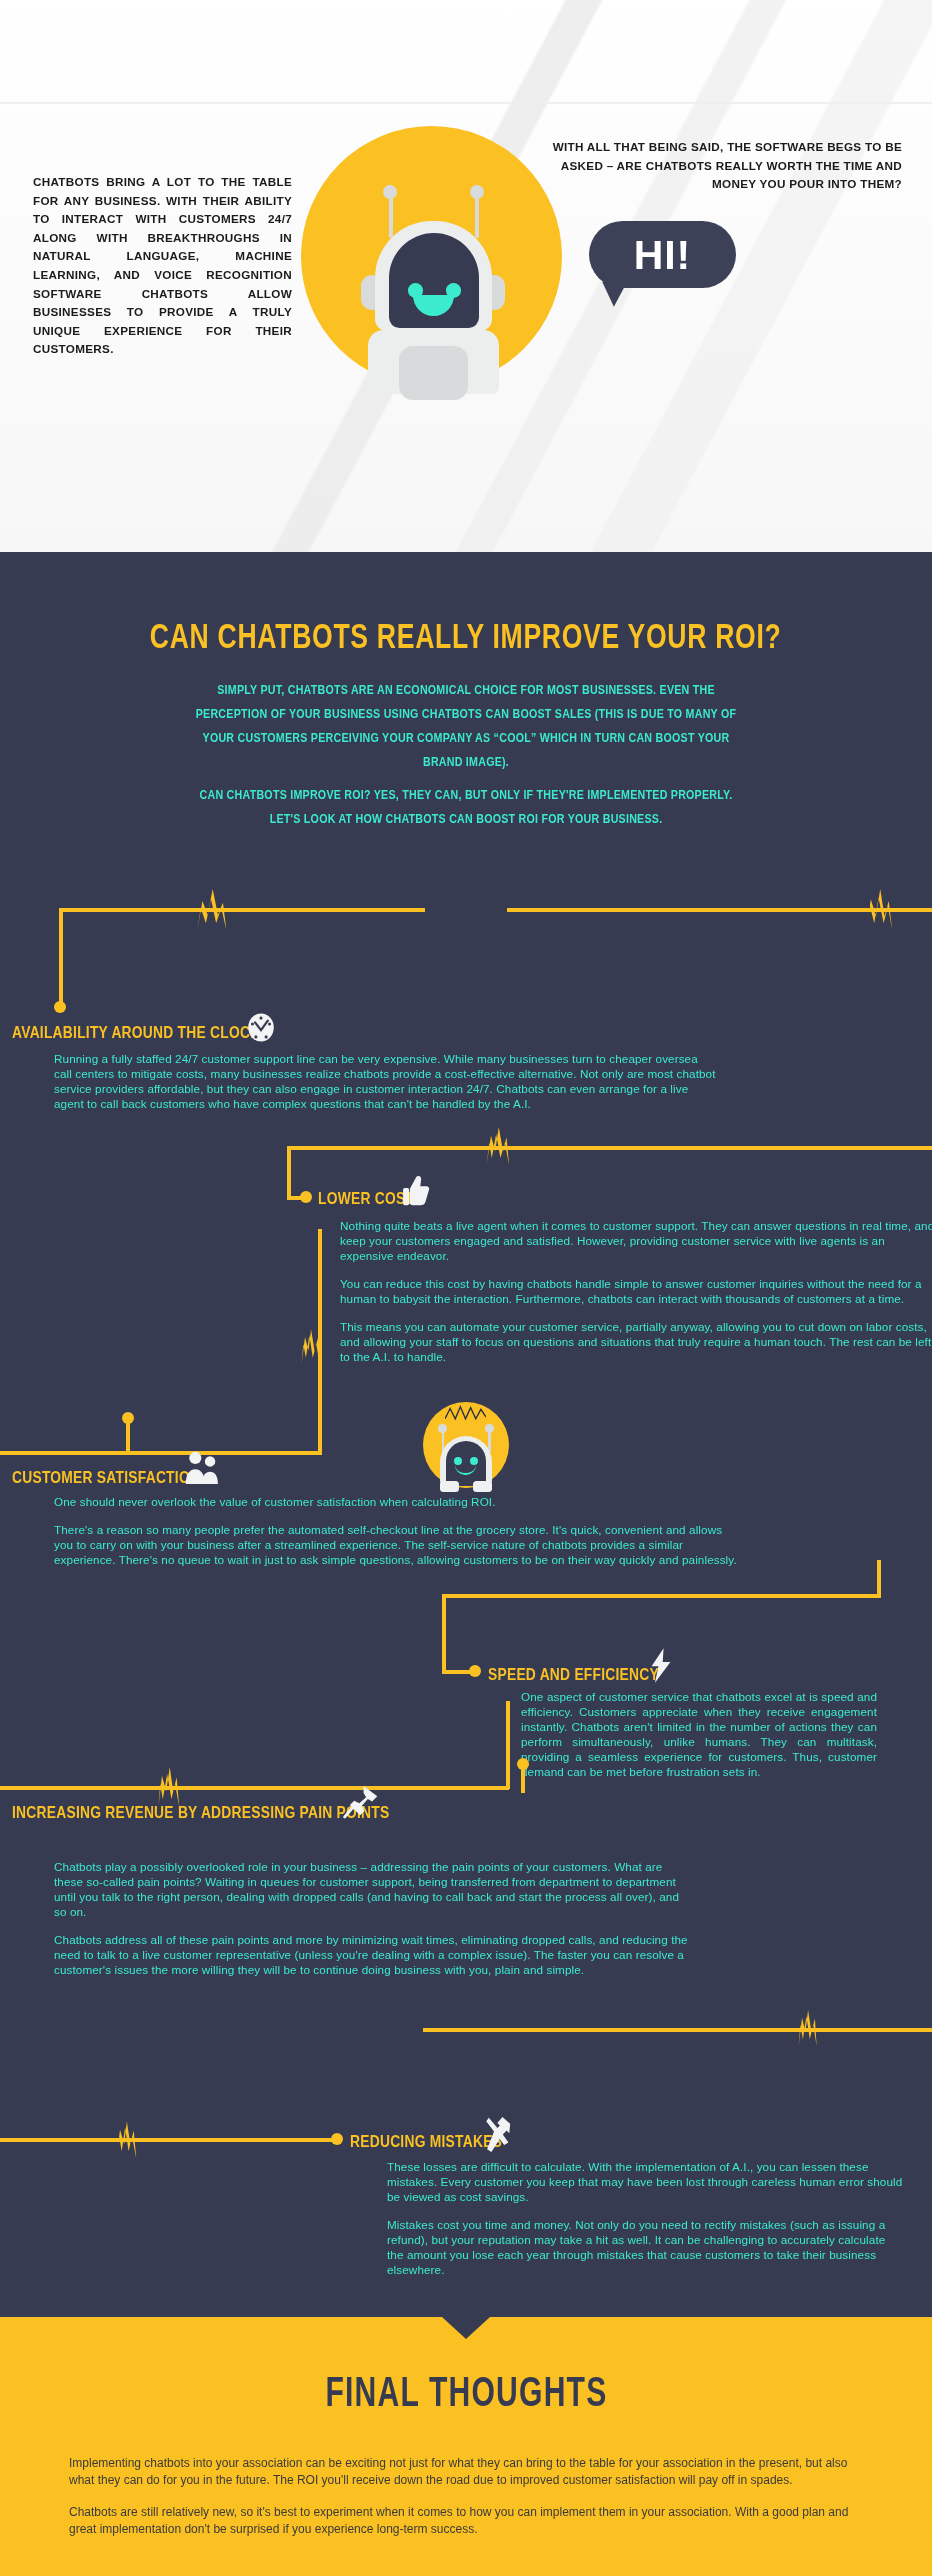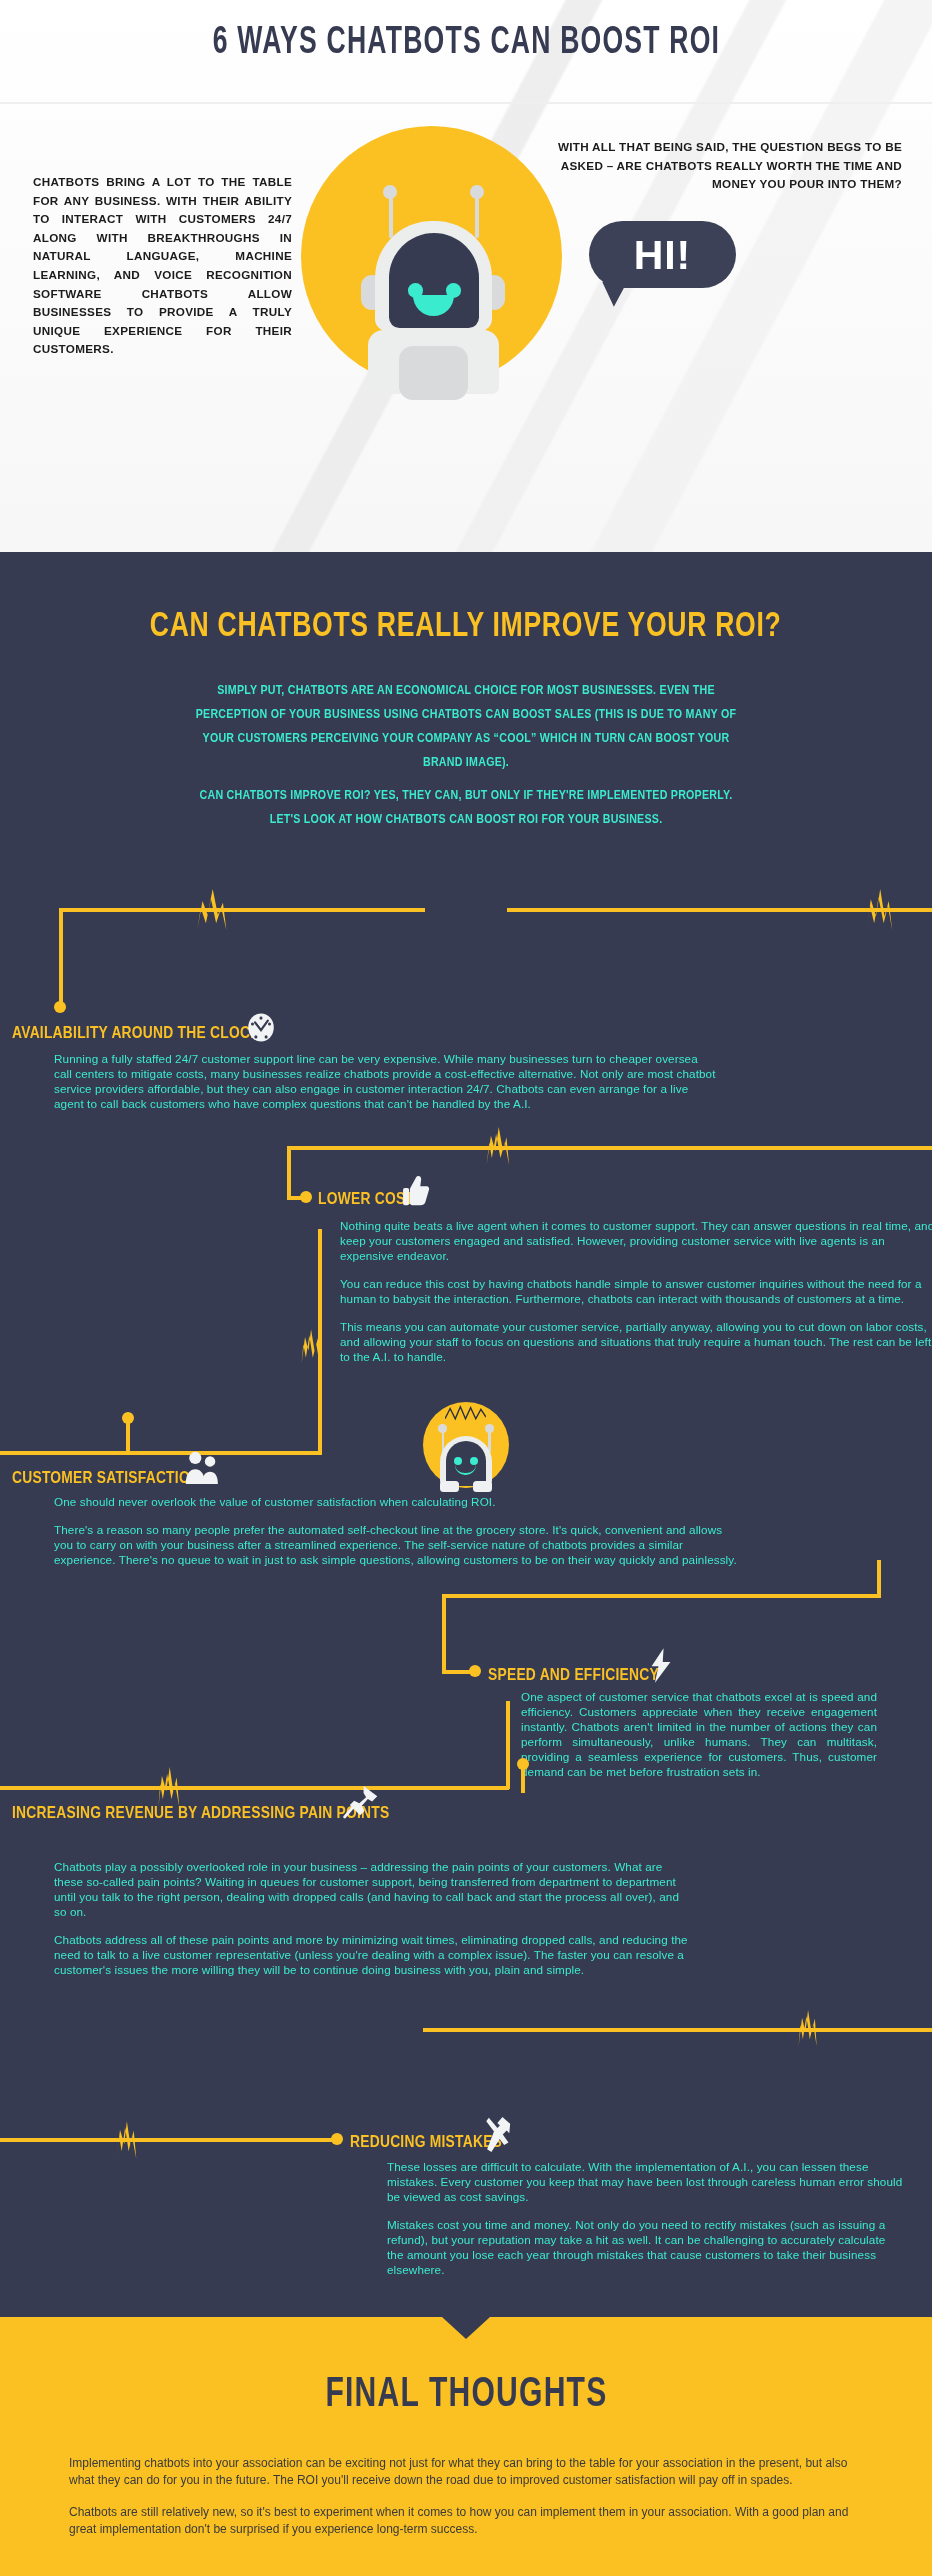--- a/index.html
+++ b/index.html
@@ -217,23 +217,20 @@
     font-size:12px; line-height:17.3px;
   }
   .footer-copy p { margin:0 0 14px 0; }
 </style>
 </head>
 <body>
 
 <div class="hero">
   <div class="hero-bg-streaks"></div>
 
-  <div class="hero-title-wrap">
-    <div class="hero-title">6 WAYS CHATBOTS CAN BOOST ROI</div>
-  </div>
   <div class="hero-rule"></div>
 
   <div class="yellow-circle"></div>
 
   <div class="robot-lg">
     <div class="ant ant-ball" style="left:22.4px;top:0px;"></div>
     <div class="ant ant-stem" style="left:28px;top:12px;"></div>
     <div class="ant ant-ball" style="left:109px;top:0px;"></div>
     <div class="ant ant-stem" style="left:114px;top:12px;"></div>
     <div class="r-ear" style="left:0px;top:90px;"></div>
@@ -246,26 +243,26 @@
     <div class="r-smile"></div>
     <div class="r-body"></div>
     <div class="r-body-inner"></div>
   </div>
 
   <div class="bubble-tail"></div>
   <div class="bubble"></div>
   <div class="bubble-text">HI!</div>
 
   <div class="hero-copy hero-copy-left">CHATBOTS BRING A LOT TO THE TABLE FOR ANY BUSINESS. WITH THEIR ABILITY TO INTERACT WITH CUSTOMERS 24/7 ALONG WITH BREAKTHROUGHS IN NATURAL LANGUAGE, MACHINE LEARNING, AND VOICE RECOGNITION SOFTWARE CHATBOTS ALLOW BUSINESSES TO PROVIDE A TRULY UNIQUE EXPERIENCE FOR THEIR CUSTOMERS.</div>
-  <div class="hero-copy hero-copy-tr">WITH ALL THAT BEING SAID, THE QUESTION BEGS TO BE ASKED – ARE CHATBOTS REALLY WORTH THE TIME AND MONEY YOU POUR INTO THEM?</div>
+  <div class="hero-copy hero-copy-tr">WITH ALL THAT BEING SAID, THE SOFTWARE BEGS TO BE ASKED – ARE CHATBOTS REALLY WORTH THE TIME AND MONEY YOU POUR INTO THEM?</div>
 </div>
 
 <div class="body-dark">
 
-  <div class="sec-head-wrap" style="top:52px;">
+  <div class="sec-head-wrap" style="top:64px;">
     <div class="sec-head">CAN CHATBOTS REALLY IMPROVE YOUR ROI?</div>
   </div>
 
   <div class="intro-p" style="top:126px;">
     <span>SIMPLY PUT, CHATBOTS ARE AN ECONOMICAL CHOICE FOR MOST BUSINESSES. EVEN THE PERCEPTION OF YOUR BUSINESS USING CHATBOTS CAN BOOST SALES (THIS IS DUE TO MANY OF YOUR CUSTOMERS PERCEIVING YOUR COMPANY AS “COOL” WHICH IN TURN CAN BOOST YOUR BRAND IMAGE).</span>
   </div>
   <div class="intro-p" style="top:231px;">
     <span>CAN CHATBOTS IMPROVE ROI? YES, THEY CAN, BUT ONLY IF THEY'RE IMPLEMENTED PROPERLY. LET'S LOOK AT HOW CHATBOTS CAN BOOST ROI FOR YOUR BUSINESS.</span>
   </div>
 

